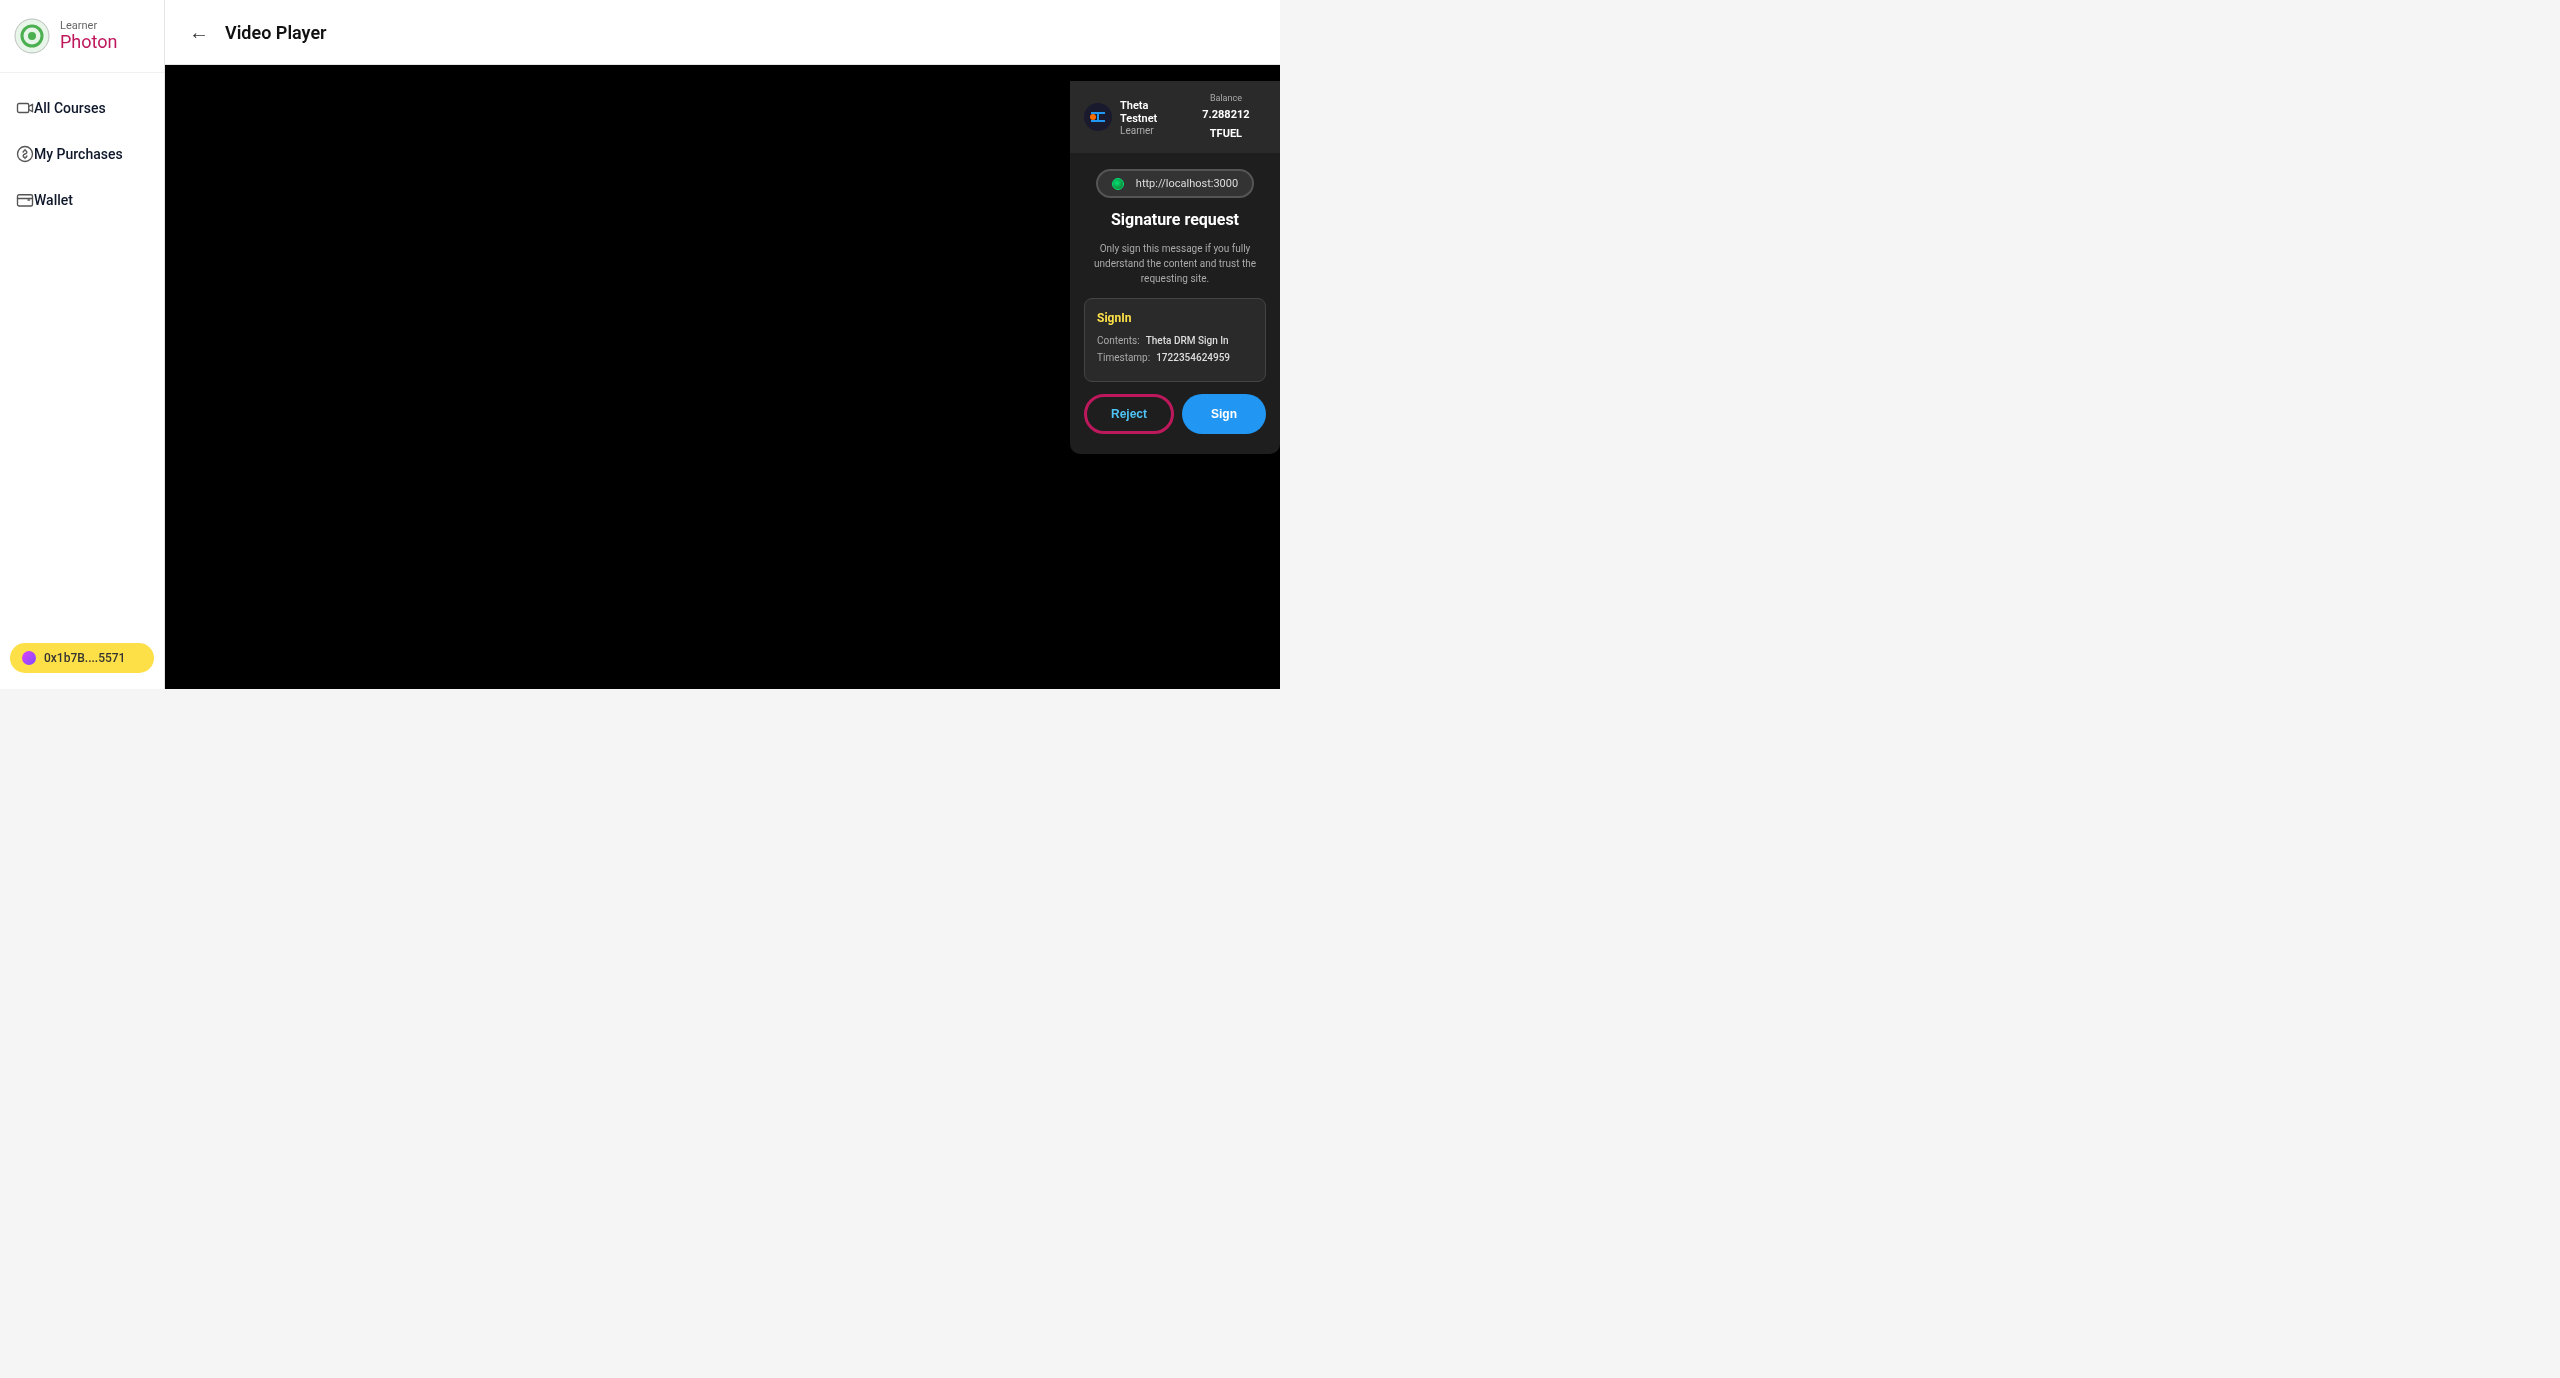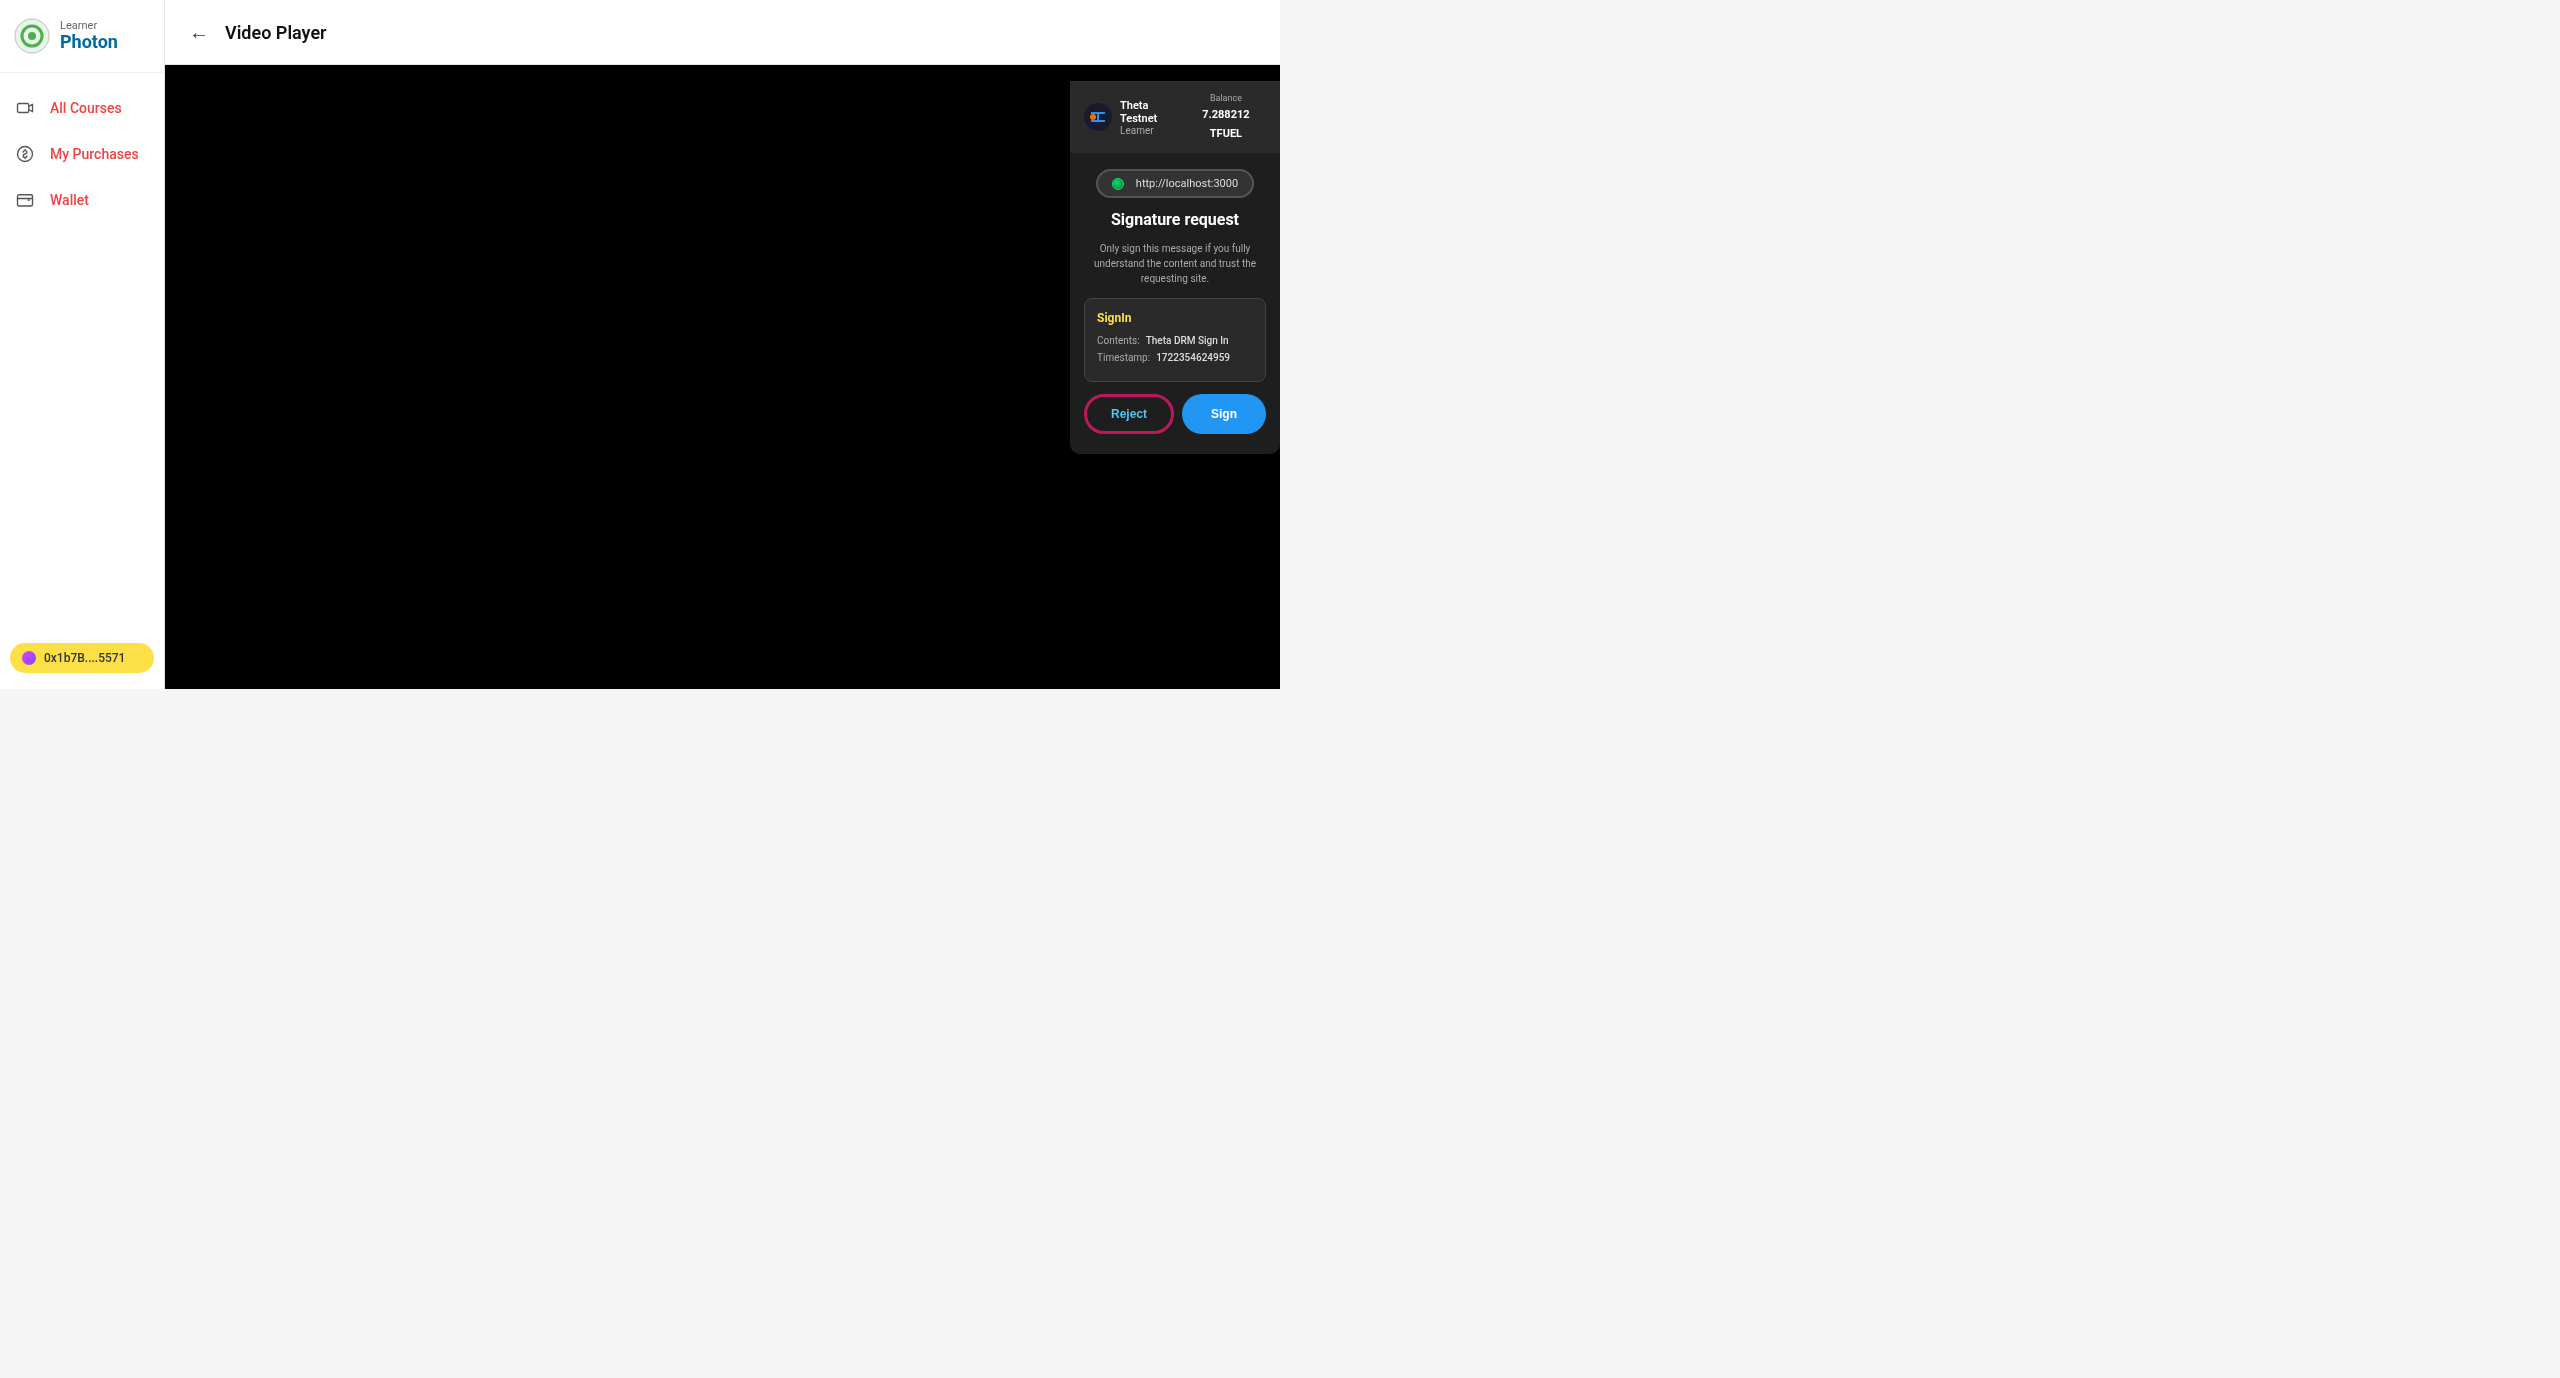--- a/index.html
+++ b/index.html
@@ -39,42 +39,42 @@
     }
 
     .logo-text-group {
       display: flex;
       flex-direction: column;
       line-height: 1.1;
     }
 
     .logo-app-name {
       font-size: 18px;
-      font-weight: 700;
-      color: #0369a1;
+      font-weight: 400;
+      color: #be185d;
     }
 
     .logo-role {
       font-size: 11px;
       color: #666;
       font-weight: 400;
     }
 
     .sidebar-nav {
       flex: 1;
       padding: 12px 0;
     }
 
     .sidebar-item {
       display: flex;
       align-items: center;
-      gap: 16px;
+      gap: 0;
       padding: 14px 16px;
       cursor: pointer;
-      color: #ef4444;
+      color: #0f172a;
       font-size: 14px;
       font-weight: 500;
     }
 
     .sidebar-item .item-icon {
       width: 18px;
       height: 18px;
       flex-shrink: 0;
       color: #555;
     }

